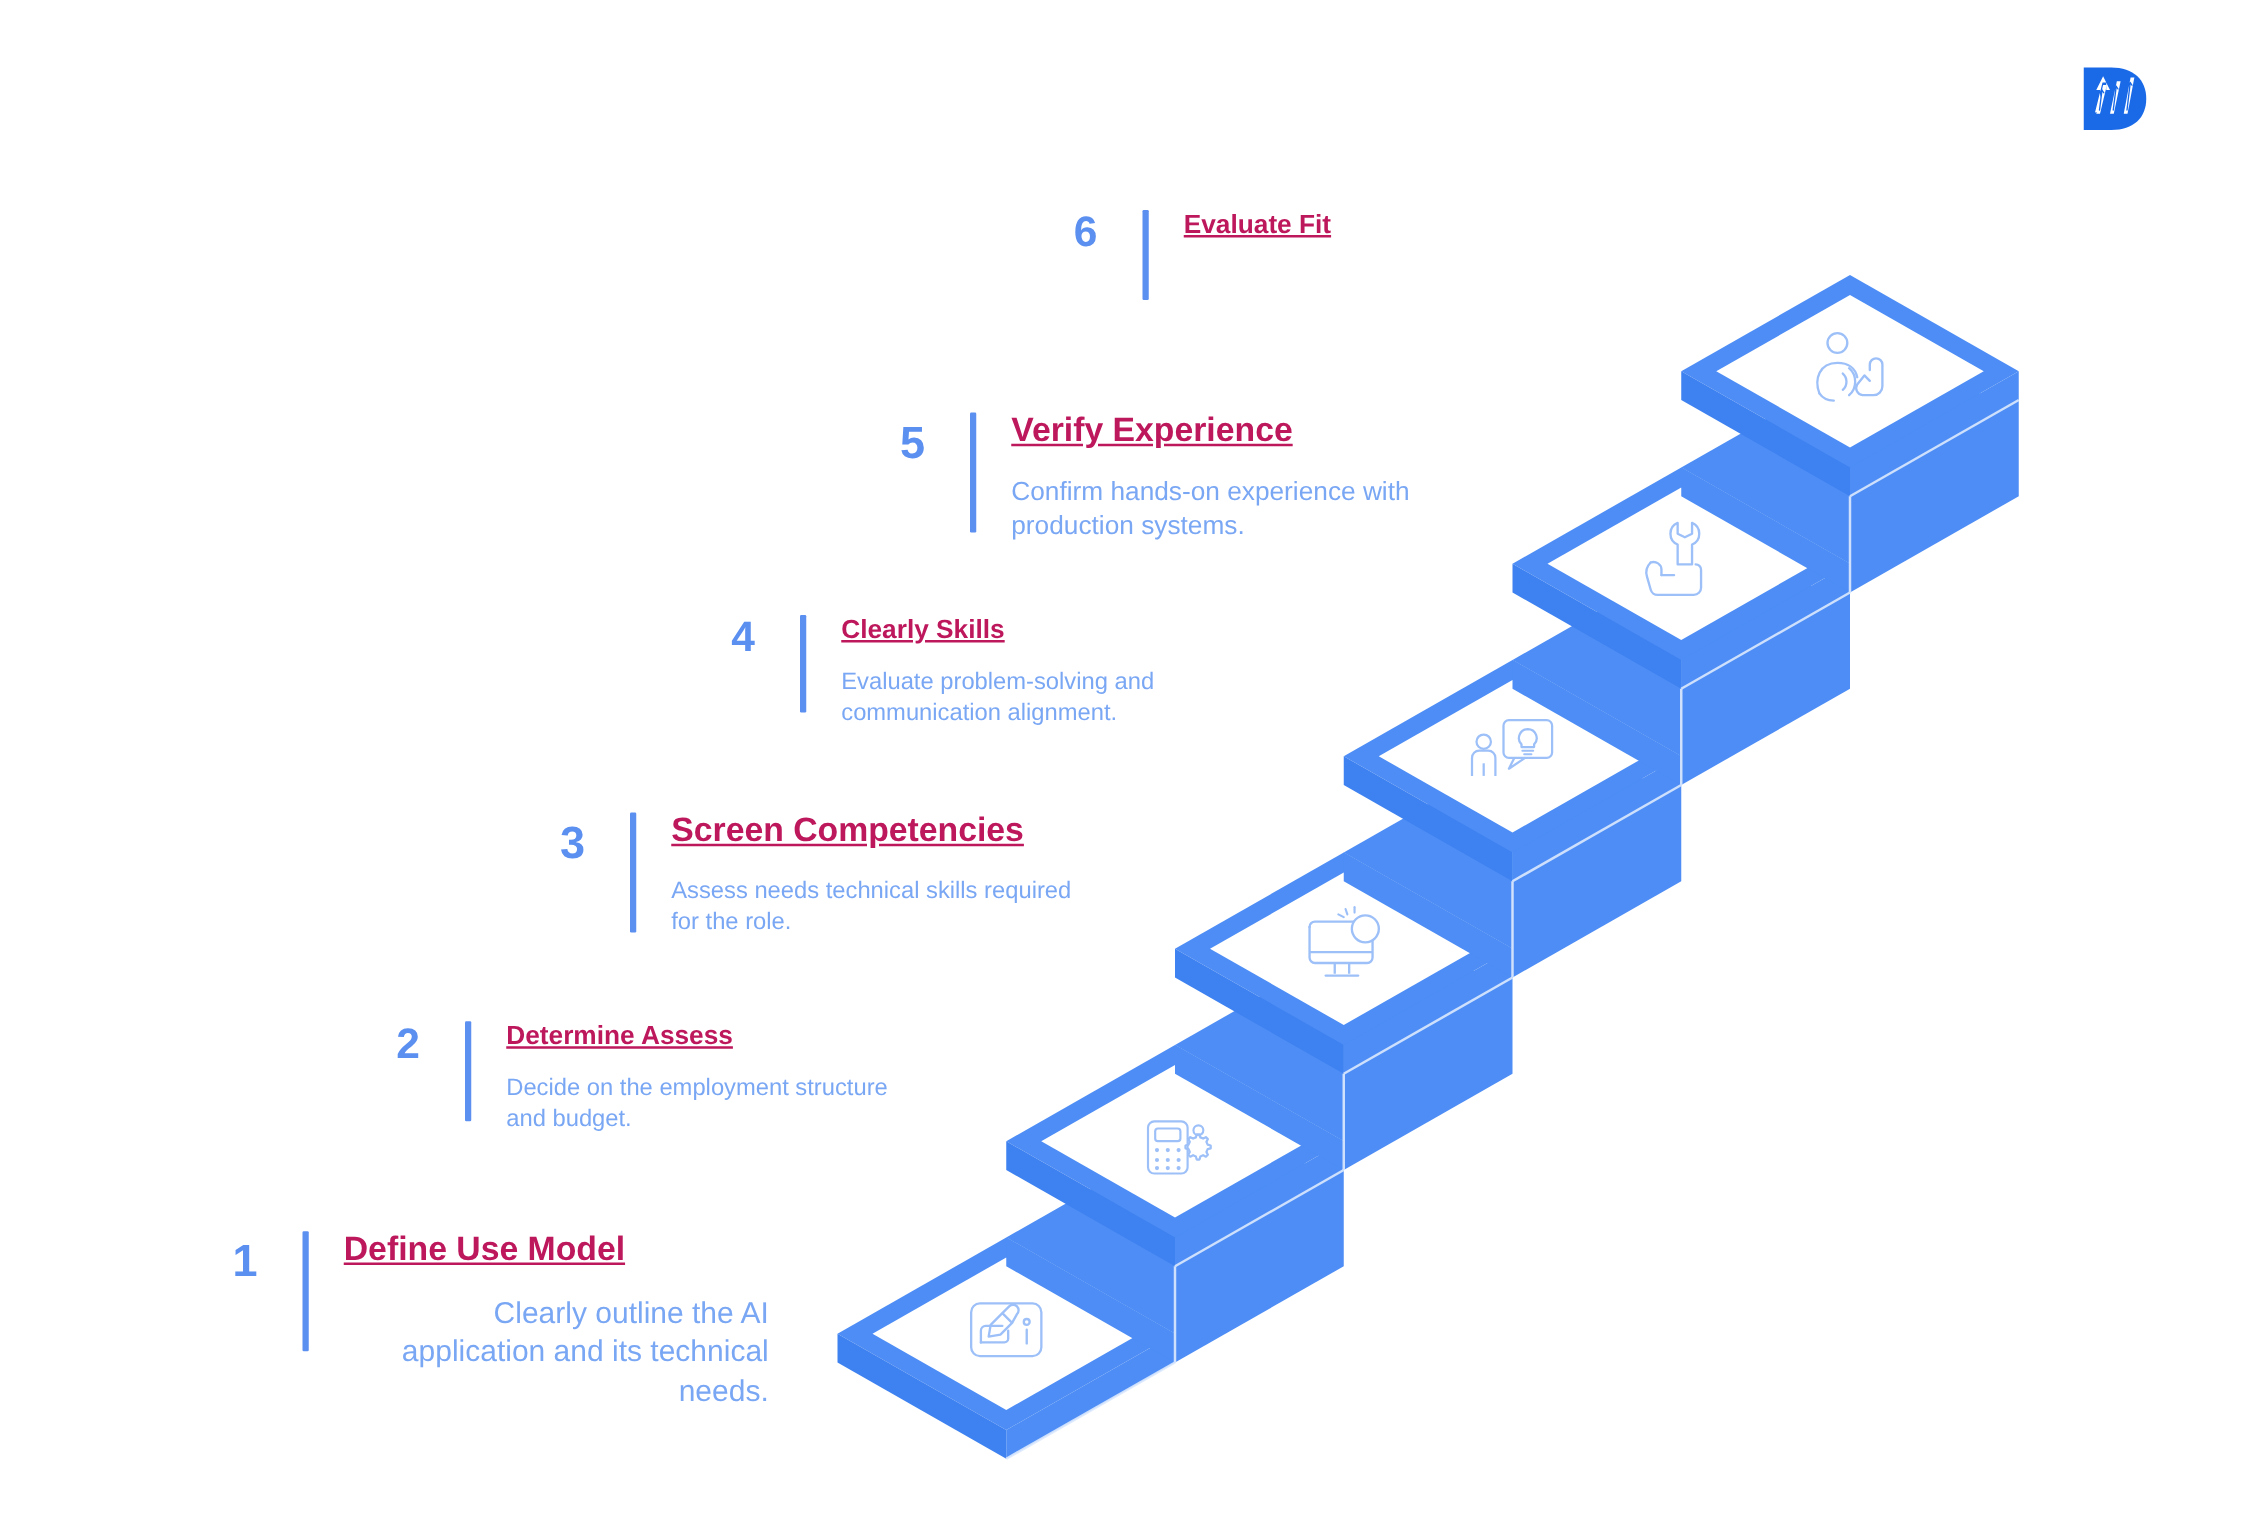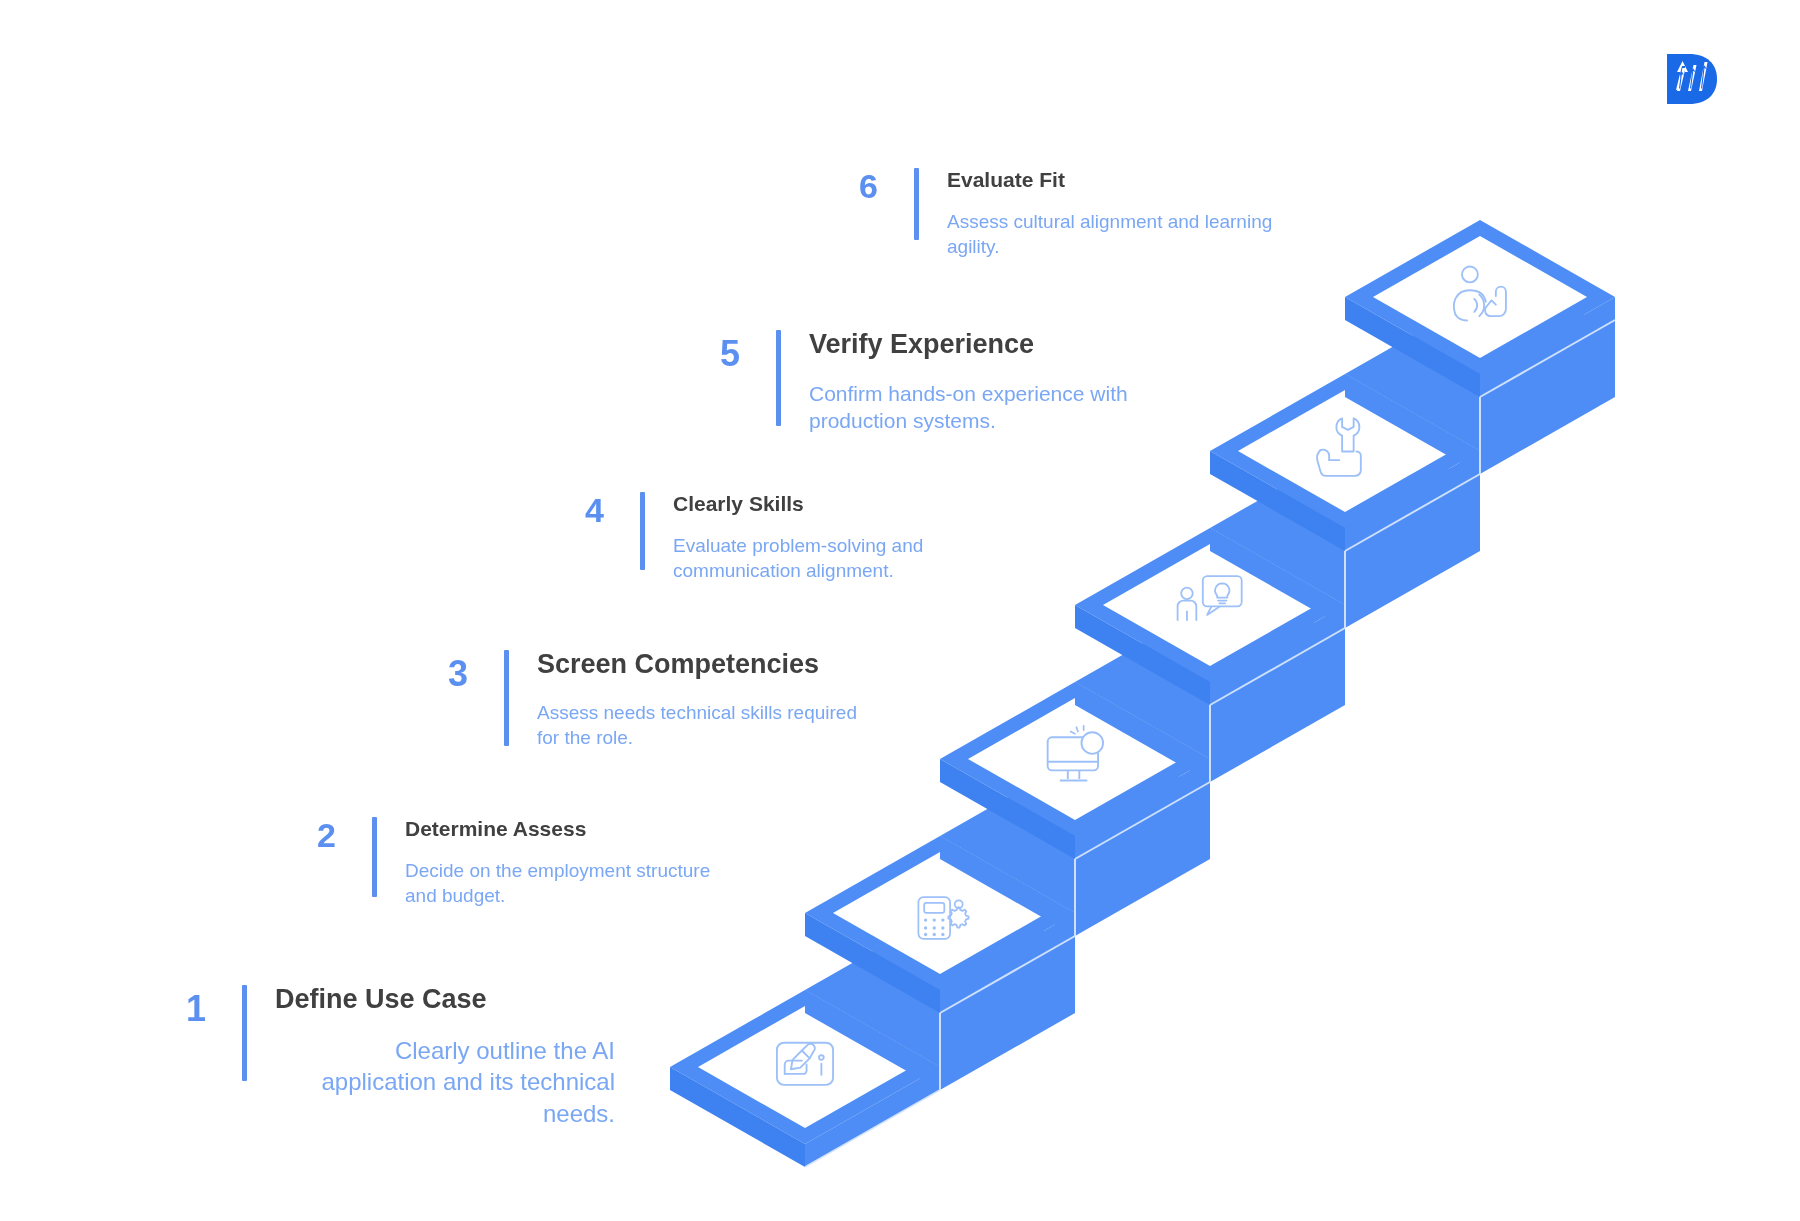--- a/index.html
+++ b/index.html
@@ -51,24 +51,25 @@
   .rule {
     flex: 0 0 auto;
     width: 5px;
     background: #5b8ff0;
     border-radius: 1px;
   }
   .step-body {
     flex: 0 0 auto;
   }
   .step-title {
-    color: #404040;
+    color: #be185d;
     font-weight: bold;
     margin: 0;
     line-height: 1.1;
+    text-decoration: underline;
   }
   .step-desc {
     color: #7aa7f4;
     margin: 0;
     line-height: 1.32;
   }
 
   
   
   #step-text-6 { left: 832px; top: 168px; }
@@ -315,21 +316,20 @@
     <path d="M1345,628 L1345,551"></path>
     <path d="M1480,474 L1480,397"></path>
   </g>
 </svg>
 
 <div class="step-text" id="step-text-6">
   <div class="step-number">6</div>
   <div class="rule"></div>
   <div class="step-body">
     <p class="step-title">Evaluate Fit</p>
-    <p class="step-desc">Assess cultural alignment and learning agility.</p>
   </div>
 </div>
 
 <div class="step-text" id="step-text-5">
   <div class="step-number">5</div>
   <div class="rule"></div>
   <div class="step-body">
     <p class="step-title">Verify Experience</p>
     <p class="step-desc">Confirm hands-on experience with production systems.</p>
   </div>
@@ -359,16 +359,16 @@
   <div class="step-body">
     <p class="step-title">Determine Assess</p>
     <p class="step-desc">Decide on the employment structure and budget.</p>
   </div>
 </div>
 
 <div class="step-text" id="step-text-1">
   <div class="step-number">1</div>
   <div class="rule"></div>
   <div class="step-body">
-    <p class="step-title">Define Use Case</p>
+    <p class="step-title">Define Use Model</p>
     <p class="step-desc">Clearly outline the AI application and its technical needs.</p>
   </div>
 </div>
 
 </body></html>

